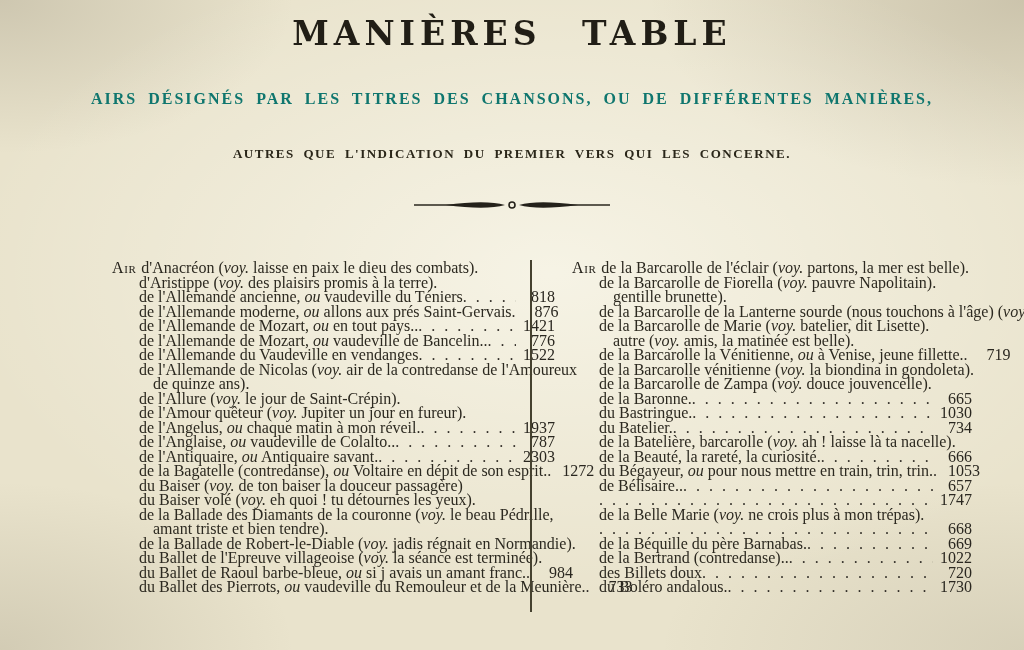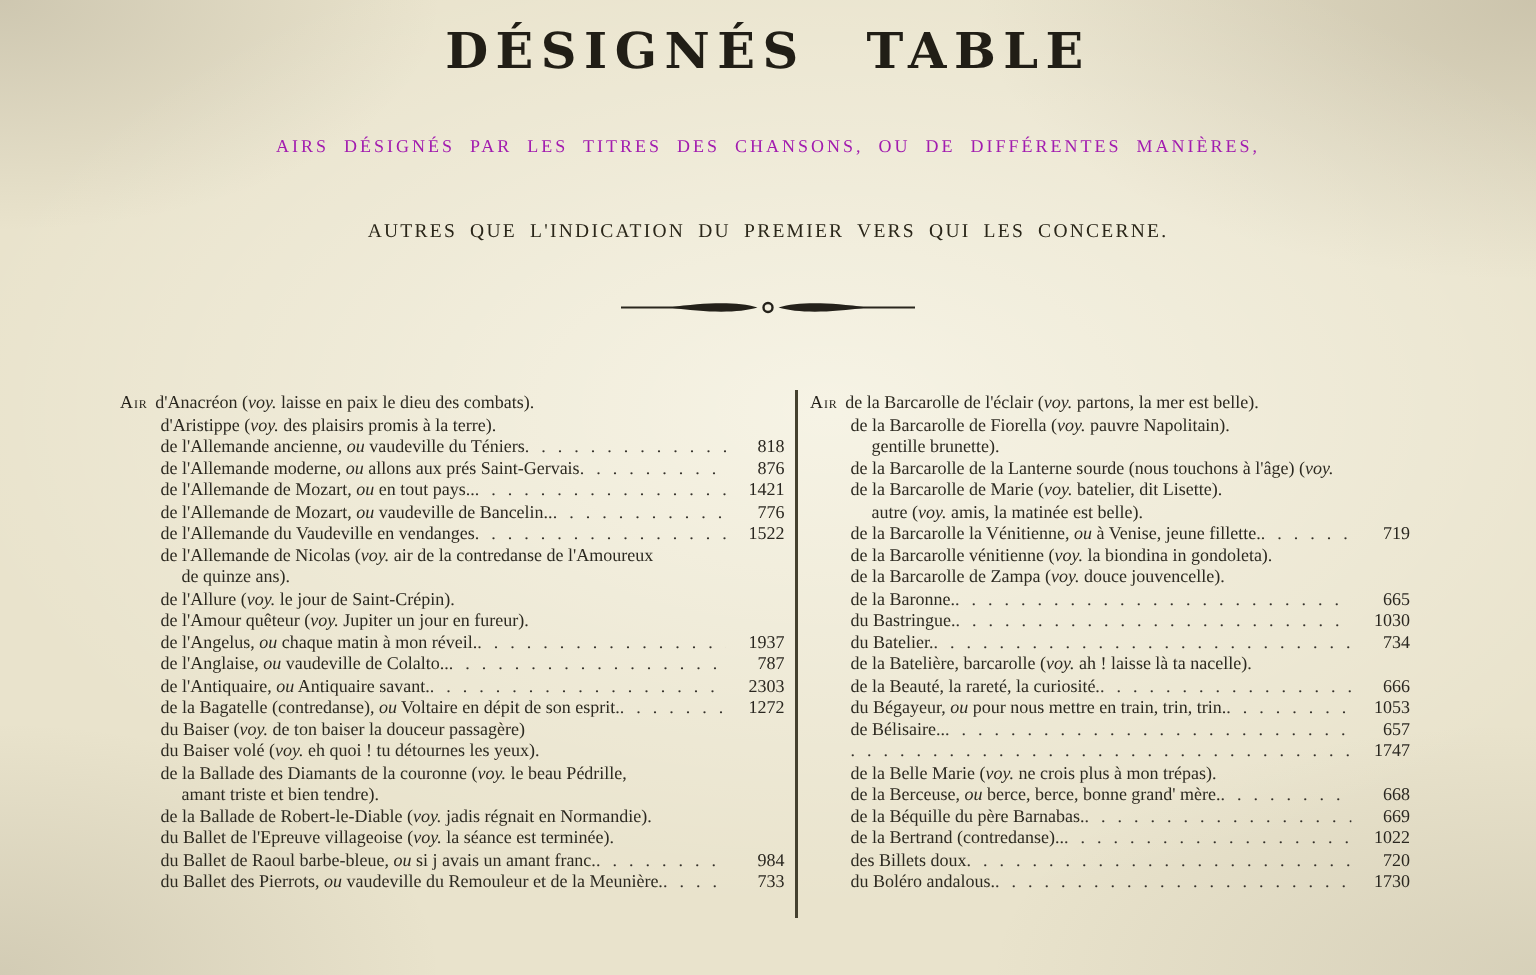--- a/index.html
+++ b/index.html
@@ -18,35 +18,36 @@
   .title{
     position:absolute; top:14px; left:0; width:100%;
     text-align:center;
     font-family:"DejaVu Serif","Liberation Serif",serif;
     font-weight:bold; font-size:33px; line-height:40px;
     letter-spacing:5px; word-spacing:24px;
     color:#211e16;
   }
   .subtitle1{
     position:absolute; top:90px; left:0; width:100%;
-    text-align:center; font-weight:normal; font-size:12px;
-    letter-spacing:2px; word-spacing:5px; color:#a21caf;
+    text-align:center; font-weight:bold; font-size:16px;
+    letter-spacing:2px; word-spacing:5px; color:#0f766e;
   }
   .subtitle2{
     position:absolute; top:146px; left:0; width:100%;
-    text-align:center; font-weight:normal; font-size:13px;
+    text-align:center; font-weight:bold; font-size:13px;
     letter-spacing:1.5px; word-spacing:4px; color:#2a2619;
   }
   .ornament{
     position:absolute; top:198px; left:0; width:100%; text-align:center;
   }
   .col{
     position:absolute; top:261px;
-    font-size:12px; line-height:14.5px;
+    font-size:16px; line-height:14.5px;
     white-space:nowrap;
+    margin-left:32px;
   }
   .col-left{ left:80px;  width:450px; }
   .col-right{ left:540px; width:456px; }
   .divider{
     position:absolute; left:530px; top:260px;
     width:2px; height:352px; background:#45412f;
   }
   .line{
     display:flex; align-items:baseline;
     padding-left:27px; overflow:visible;
@@ -66,21 +67,21 @@
     letter-spacing:2.5px; color:#34302a; height:14px;
   }
   .page{
     flex:0 0 auto; text-align:right; min-width:34px; padding-left:5px;
     color:#2a2720;
   }
 </style>
 </head>
 <body>
 
-<div class="title">DÉSIGNÉS TABLE</div>
+<div class="title">MANIÈRES TABLE</div>
 <div class="subtitle1">AIRS DÉSIGNÉS PAR LES TITRES DES CHANSONS, OU DE DIFFÉRENTES MANIÈRES,</div>
 <div class="subtitle2">AUTRES QUE L'INDICATION DU PREMIER VERS QUI LES CONCERNE.</div>
 
 <div class="ornament">
   <svg width="200" height="14" viewBox="0 0 200 14">
     <line x1="2" y1="7" x2="88" y2="7" stroke="#2a271e" stroke-width="1.4"></line>
     <line x1="112" y1="7" x2="198" y2="7" stroke="#2a271e" stroke-width="1.4"></line>
     <path d="M34,7 C60,3.4 80,3.2 93,7 C80,10.8 60,10.6 34,7 Z" fill="#24211a"></path>
     <path d="M166,7 C140,3.4 120,3.2 107,7 C120,10.8 140,10.6 166,7 Z" fill="#24211a"></path>
     <circle cx="100" cy="7" r="3" fill="none" stroke="#24211a" stroke-width="1.6"></circle>
@@ -247,21 +248,20 @@
       <span class="page">657</span>
     </div>
     <div class="line has-page">
       <span class="leader"> . . . . . . . . . . . . . . . . . . . . . . . . . . . . . . . . . . . . . . . . . . . . . . . . . . . . . . . . . . . . . . . . . . . . . .</span>
       <span class="page">1747</span>
     </div>
     <div class="line">
       <span class="etext">de la Belle Marie (<i>voy.</i> ne crois plus à mon trépas).</span>
     </div>
     <div class="line has-page">
-      <span class="etext">de la Berceuse, <i>ou</i> berce, berce, bonne grand' mère.</span>
       <span class="leader"> . . . . . . . . . . . . . . . . . . . . . . . . . . . . . . . . . . . . . . . . . . . . . . . . . . . . . . . . . . . . . . . . . . . . . .</span>
       <span class="page">668</span>
     </div>
     <div class="line has-page">
       <span class="etext">de la Béquille du père Barnabas.</span>
       <span class="leader"> . . . . . . . . . . . . . . . . . . . . . . . . . . . . . . . . . . . . . . . . . . . . . . . . . . . . . . . . . . . . . . . . . . . . . .</span>
       <span class="page">669</span>
     </div>
     <div class="line has-page">
       <span class="etext">de la Bertrand (contredanse)..</span>

